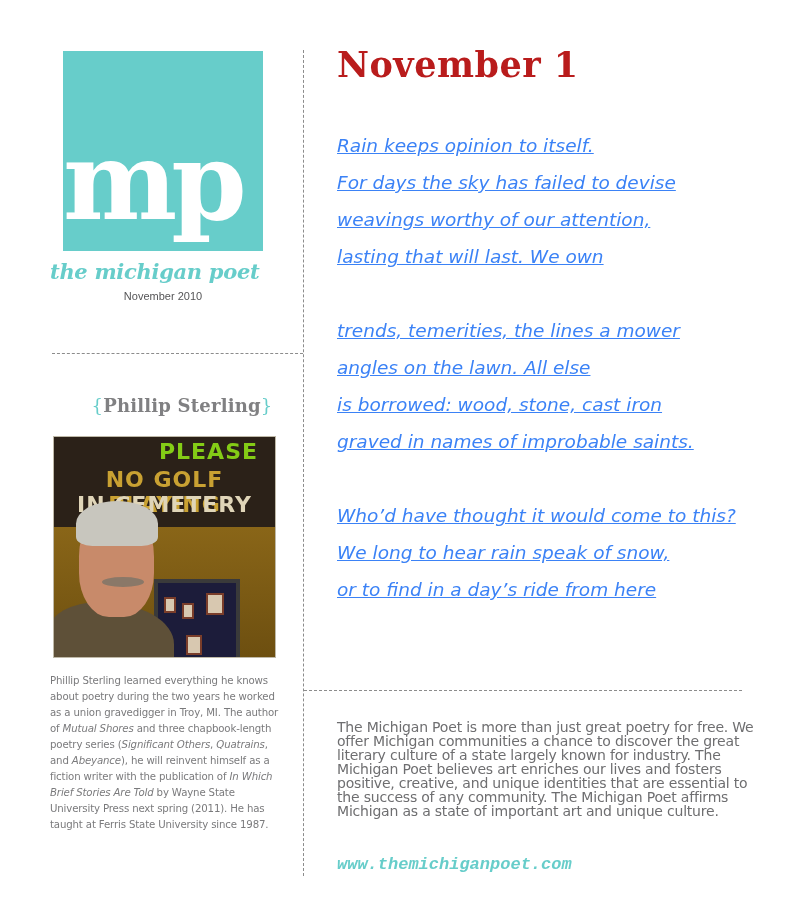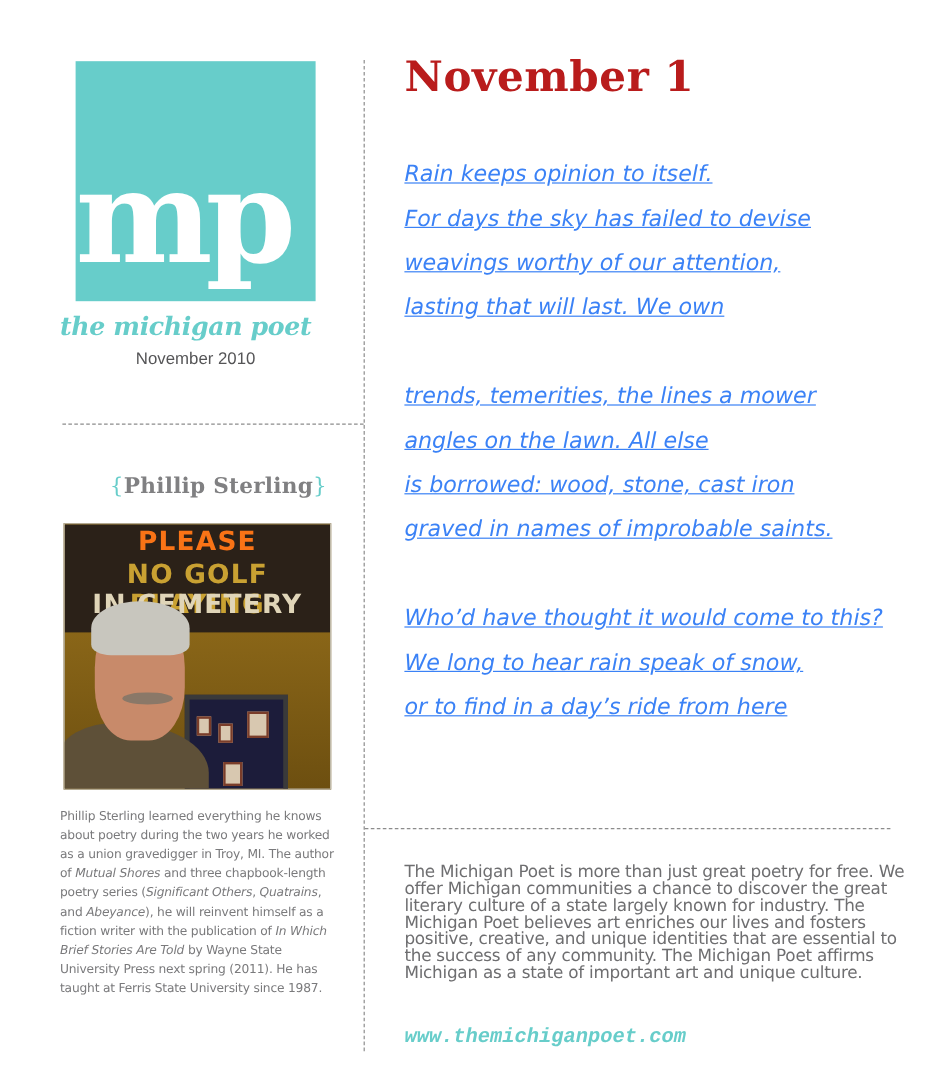--- a/index.html
+++ b/index.html
@@ -8,21 +8,21 @@
 
     .logo-box { position: absolute; left: 63px; top: 51px; width: 200px; height: 200px;
                 background: #67cdca; }
     .logo-text { position: absolute; left: 0; right: 0; top: 38px; 
                  font-family: "DejaVu Serif", serif; font-weight: bold; color: #ffffff;
                  font-size: 108px; line-height: 110px; letter-spacing: -6px; margin-top: 37px; }
     .brand-name { position: absolute; left: 50px; width: 226px; top: 258px; text-align: left;
                   font-family: "DejaVu Serif", serif; font-style: italic; font-weight: bold;
                   color: #67cdca; font-size: 21px; line-height: 28px; letter-spacing: -0.3px; }
     .issue-date { position: absolute; left: 50px; width: 226px; top: 290px; text-align: center;
-                  font-size: 14px; color: #555557; font-family: "Liberation Sans", sans-serif; }
+                  font-size: 11px; color: #555557; font-family: "Liberation Sans", sans-serif; }
 
     .vline { position: absolute; left: 303px; top: 50px; height: 826px; width: 0;
              border-left: 1px dashed #8c8c8c; }
     .hline-left { position: absolute; left: 52px; top: 353px; width: 251px; height: 0;
                   border-top: 1px dashed #8c8c8c; }
     .hline-right { position: absolute; left: 304px; top: 690px; width: 438px; height: 0;
                    border-top: 1px dashed #8c8c8c; }
 
     .poet-name { position: absolute; left: 50px; width: 264px; top: 395px; text-align: center;
                  font-family: "DejaVu Serif", serif; font-weight: bold; font-size: 18px;
@@ -30,21 +30,21 @@
     .poet-name .brace { color: #67cdca; font-weight: normal; }
 
     .photo { position: absolute; left: 53px; top: 436px; width: 223px; height: 222px;
              overflow: hidden; background: #6b4e12; border: 1px solid #bfb9a8; box-sizing: border-box; }
     .photo .wall { position: absolute; inset: 0;
                    background: linear-gradient(180deg, #7a5a14 0%, #8a6618 40%, #6d4f10 100%); }
     .photo .sign { position: absolute; left: 0; top: 0; width: 100%; height: 90px;
                    background: #2b2118; }
     .photo .sign-line { position: absolute; left: 0; width: 100%; text-align: center;
                         font-family: "DejaVu Sans", sans-serif; font-weight: bold; letter-spacing: 1px; }
-    .photo .l1 { top: 2px; font-size: 22px; color: #f97316; }
+    .photo .l1 { top: 2px; font-size: 22px; color: #84cc16; padding-left: 44px; }
     .photo .l2 { top: 30px; font-size: 22px; color: #c9a132; }
     .photo .l3 { top: 55px; font-size: 22px; color: #e0d5b8; }
     .photo .monitor { position: absolute; left: 100px; top: 142px; width: 78px; height: 82px;
                       background: #1c1c3a; border: 4px solid #3a3a3a; }
     .photo .frame { position: absolute; background: #d8c8b0; border: 2px solid #7a3d2a; }
     .photo .head { position: absolute; left: 25px; top: 70px; width: 75px; height: 110px;
                    border-radius: 45% 45% 40% 40%; background: #c88a6a; }
     .photo .hair { position: absolute; left: 22px; top: 64px; width: 82px; height: 45px;
                    border-radius: 50% 50% 20% 20%; background: #c8c6be; }
     .photo .body { position: absolute; left: -5px; top: 165px; width: 125px; height: 70px;

